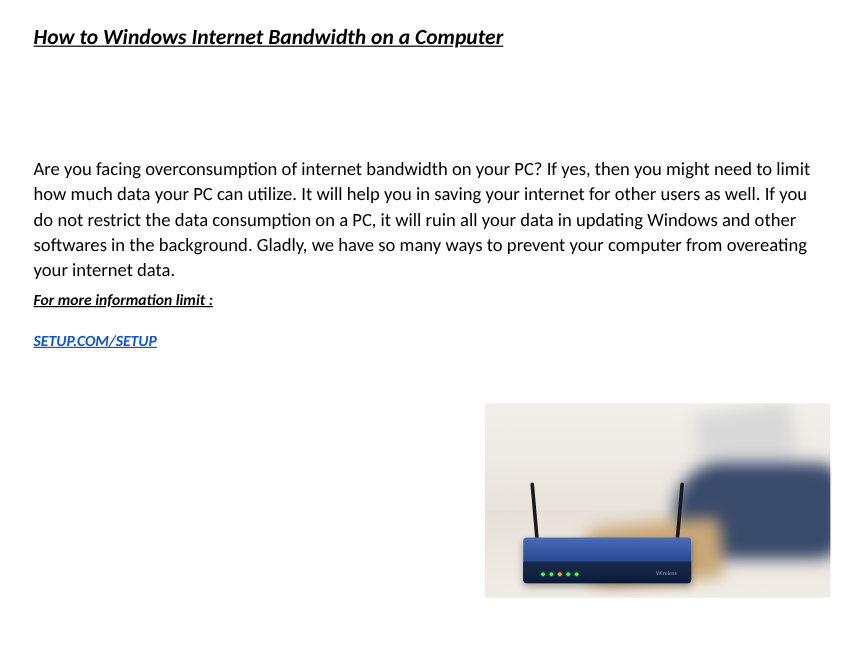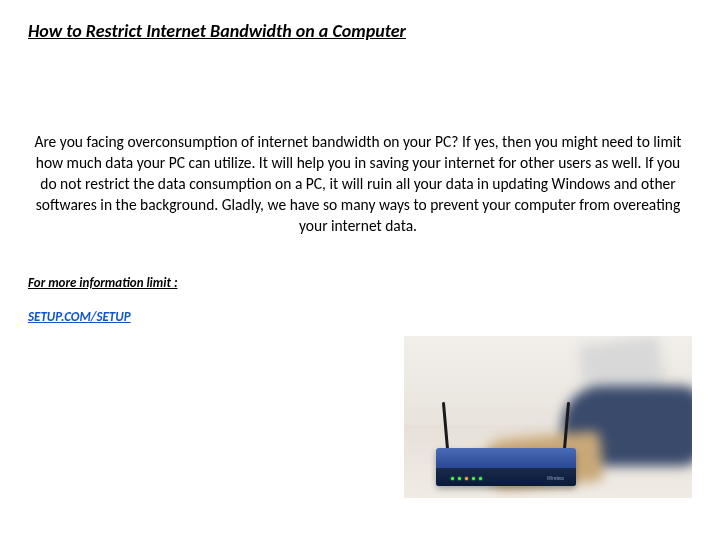--- a/index.html
+++ b/index.html
@@ -20,23 +20,22 @@
       font-weight: bold;
       font-style: italic;
       text-decoration: underline;
       color: #000;
       margin-bottom: 90px;
     }
     .body-text {
       font-size: 15.5px;
       line-height: 1.35;
       color: #000;
-      margin-bottom: 38px;
+      margin-bottom: 6px;
       max-width: 660px;
-      text-align: center;
     }
     .info-label {
       font-size: 13px;
       font-weight: bold;
       font-style: italic;
       text-decoration: underline;
       color: #000;
       margin-bottom: 16px;
     }
     .link {
@@ -169,21 +168,21 @@
     .antenna.right {
       right: 8px;
       transform: rotate(5deg);
     }
   </style>
 </head>
 <body>
 
 
 
-<h1 class="title">How to Restrict Internet Bandwidth on a Computer</h1>
+<h1 class="title">How to Windows Internet Bandwidth on a Computer</h1>
 
 <p class="body-text">Are you facing overconsumption of internet bandwidth on your PC? If yes, then you might need to limit how much data your PC can utilize. It will help you in saving your internet for other users as well. If you do not restrict the data consumption on a PC, it will ruin all your data in updating Windows and other softwares in the background. Gladly, we have so many ways to prevent your computer from overeating your internet data.</p>
 
 <p class="info-label">For more information limit :</p>
 
 <a class="link">SETUP.COM/SETUP</a>
 
 <div class="image-container" aria-label="router-and-person-with-laptop">
   <div class="image-bg"></div>
   <div class="floor"></div>

